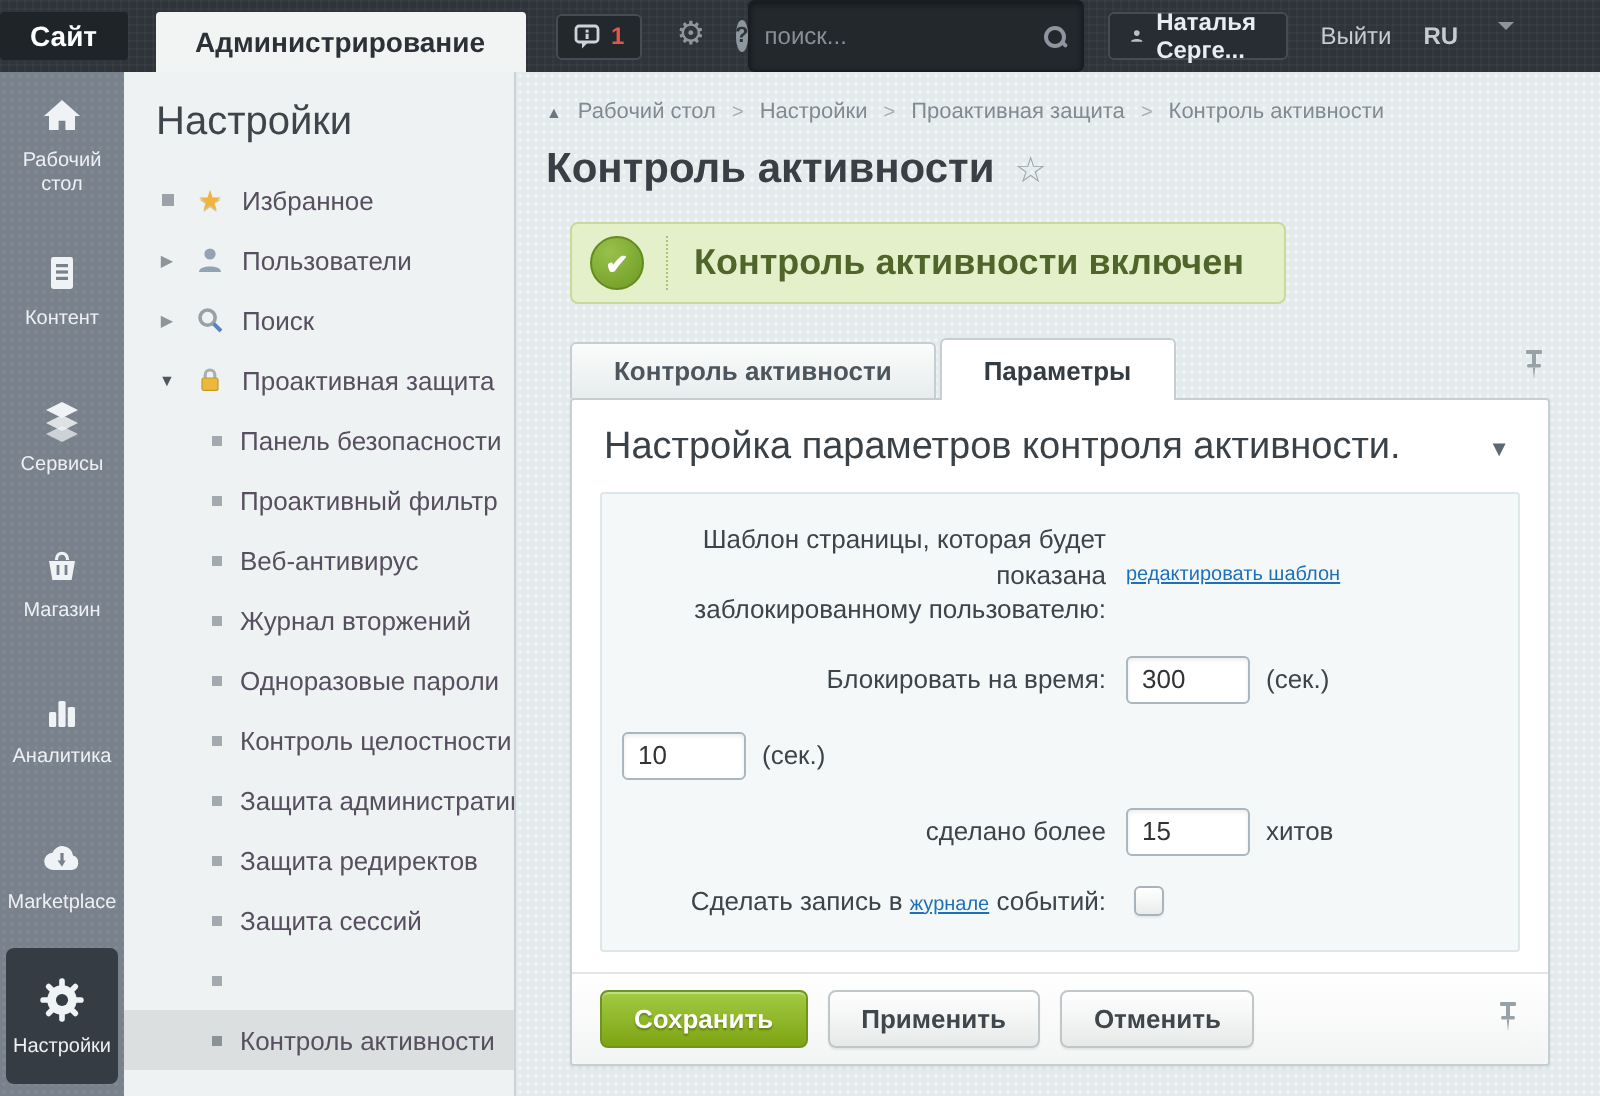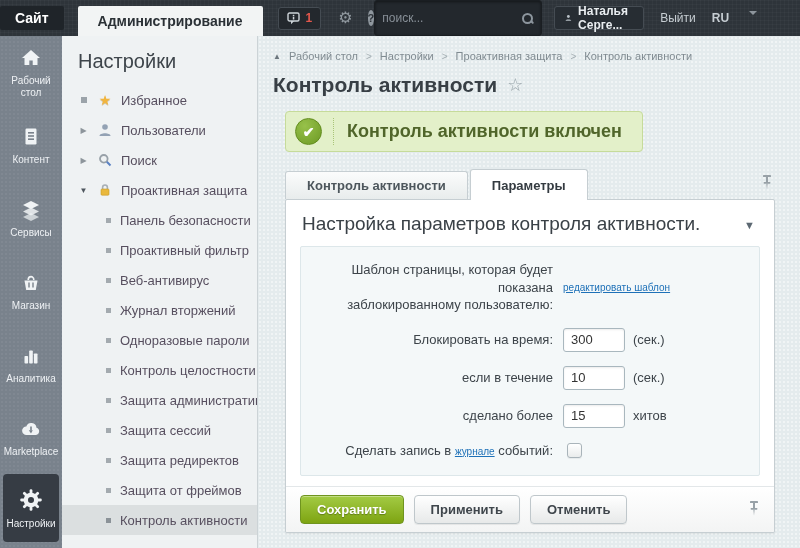--- a/index.html
+++ b/index.html
@@ -316,29 +316,28 @@
     <div class="sb-sub-item">
       <span class="dot"></span>
       <span>Контроль целостности</span>
     </div>
     <div class="sb-sub-item">
       <span class="dot"></span>
       <span>Защита административного ра</span>
     </div>
     <div class="sb-sub-item">
       <span class="dot"></span>
+      <span>Защита редиректов</span>
+    </div>
+    <div class="sb-sub-item">
+      <span class="dot"></span>
       <span>Защита сессий</span>
     </div>
     <div class="sb-sub-item">
       <span class="dot"></span>
-      <span>Защита редиректов</span>
-    </div>
-    <div class="sb-sub-item">
-      <span class="dot"></span>
-      <span>Защита от фреймов</span>
     </div>
     <div class="sb-sub-item selected">
       <span class="dot"></span>
       <span>Контроль активности</span>
     </div>
   </div>
 </div>
 
 <div class="main">
 
@@ -397,21 +396,20 @@
 
         <div class="frow">
           <div class="flabel">Блокировать на время:</div>
           <div class="fctrl">
             <input class="num" type="text" value="300" style="">
             <span>(сек.)</span>
           </div>
         </div>
 
         <div class="frow">
-          <div class="flabel">если в течение</div>
           <div class="fctrl">
             <input class="num" type="text" value="10" style="">
             <span>(сек.)</span>
           </div>
         </div>
 
         <div class="frow">
           <div class="flabel">сделано более</div>
           <div class="fctrl">
             <input class="num" type="text" value="15" style="">

